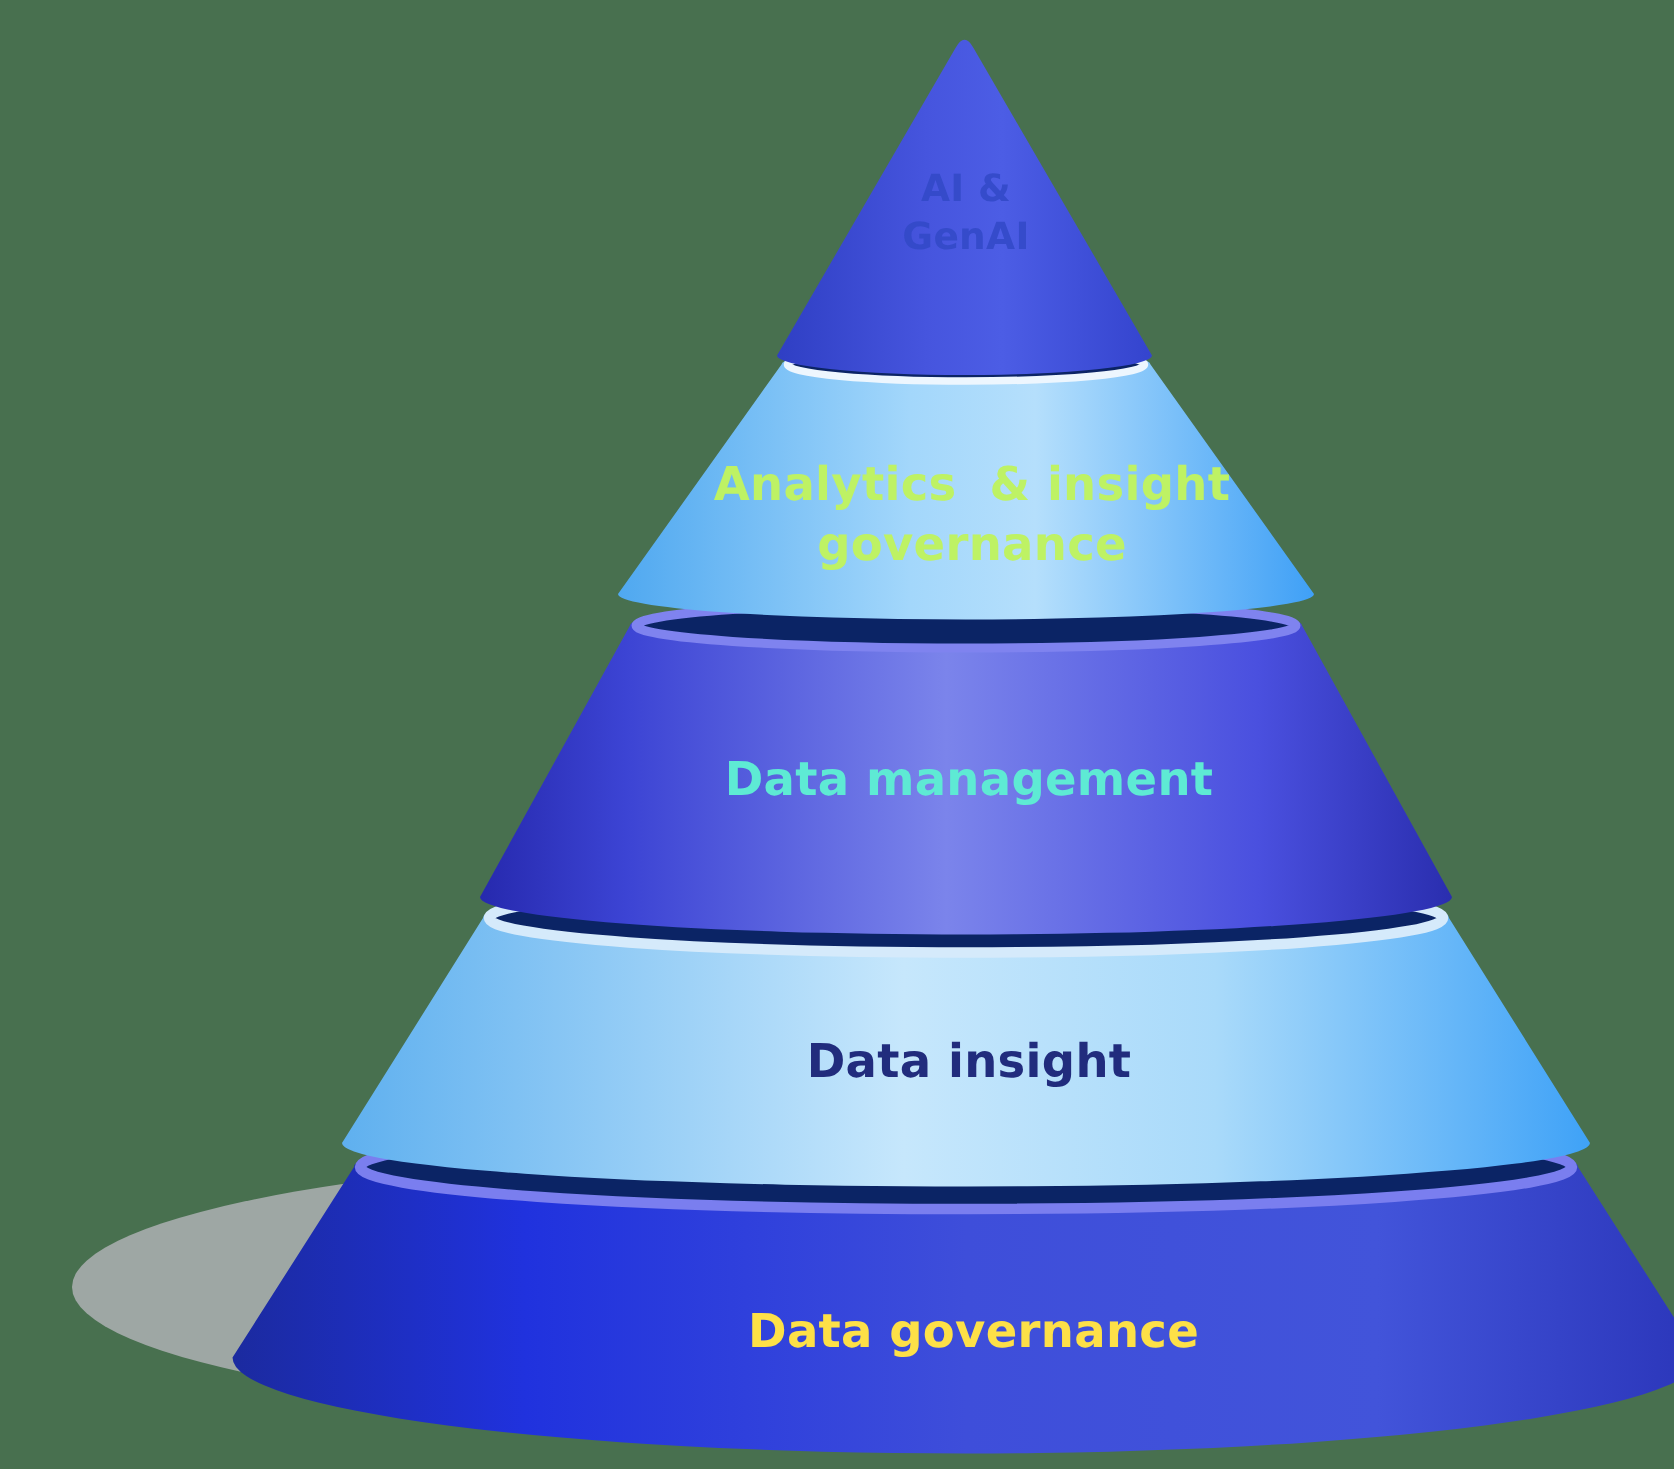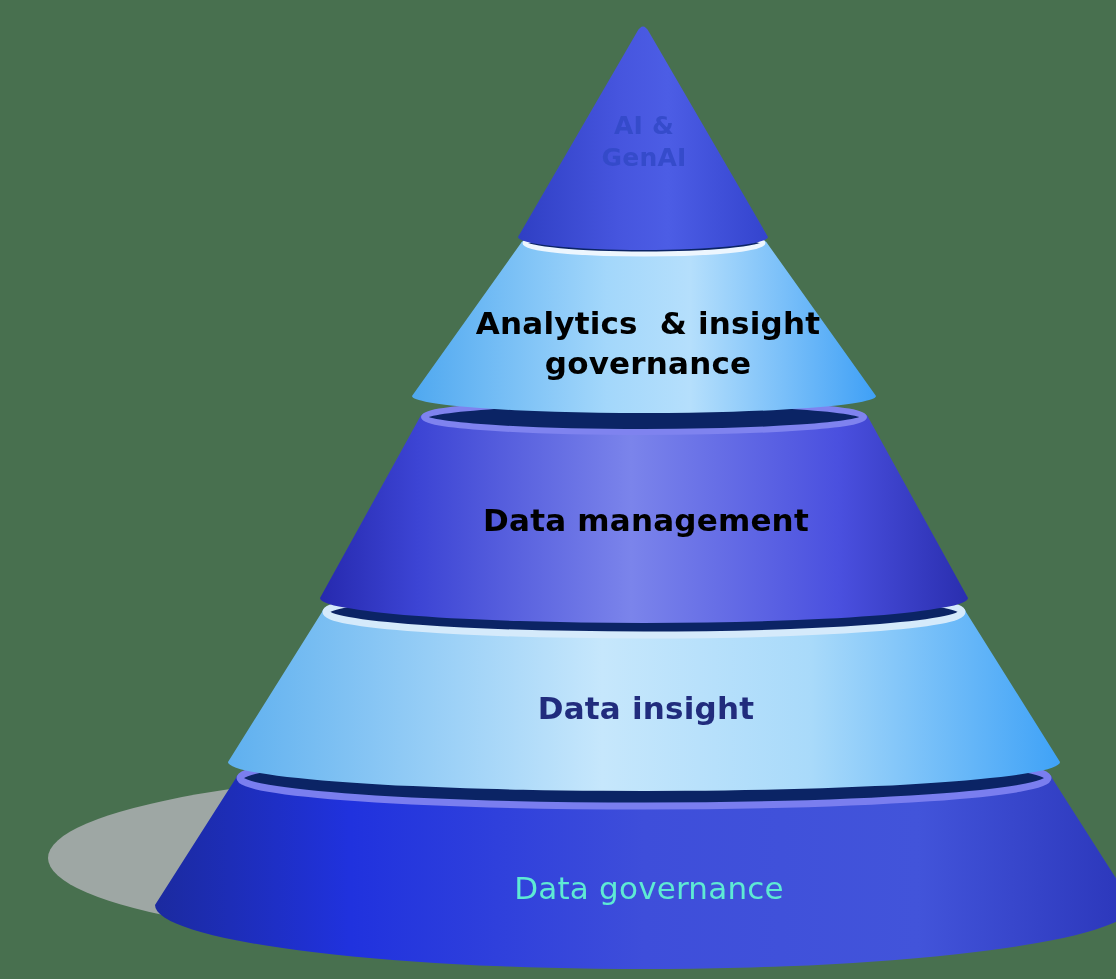--- a/index.html
+++ b/index.html
@@ -22,36 +22,36 @@
     pointer-events:none;
   }
   .lbl-ai{
     left:628px;top:110px;
     font-size:25px;font-weight:600;
     color:#3249C7;opacity:.85;
   }
   .lbl-analytics{
     left:632px;top:304px;
     font-size:31px;font-weight:700;
-    color:#000000;
+    color:#bef264;
   }
   .lbl-mgmt{
     left:630px;top:501px;
     font-size:31px;font-weight:700;
-    color:#000000;
+    color:#5eead4;
   }
   .lbl-storage{
     left:630px;top:689px;
     font-size:31px;font-weight:700;
     color:#212C7D;
   }
   .lbl-gov{
     left:633px;top:869px;
-    font-size:31px;font-weight:400;
-    color:#5eead4;
+    font-size:31px;font-weight:700;
+    color:#fde047;
   }
 </style>
 </head>
 <body style="background: rgb(72, 112, 79);">
 
 <div class="stage">
 
   <svg width="1116" height="979" viewBox="0 0 1116 979">
     <defs>
       <linearGradient id="g-cone" x1="0" y1="0" x2="1" y2="0">

